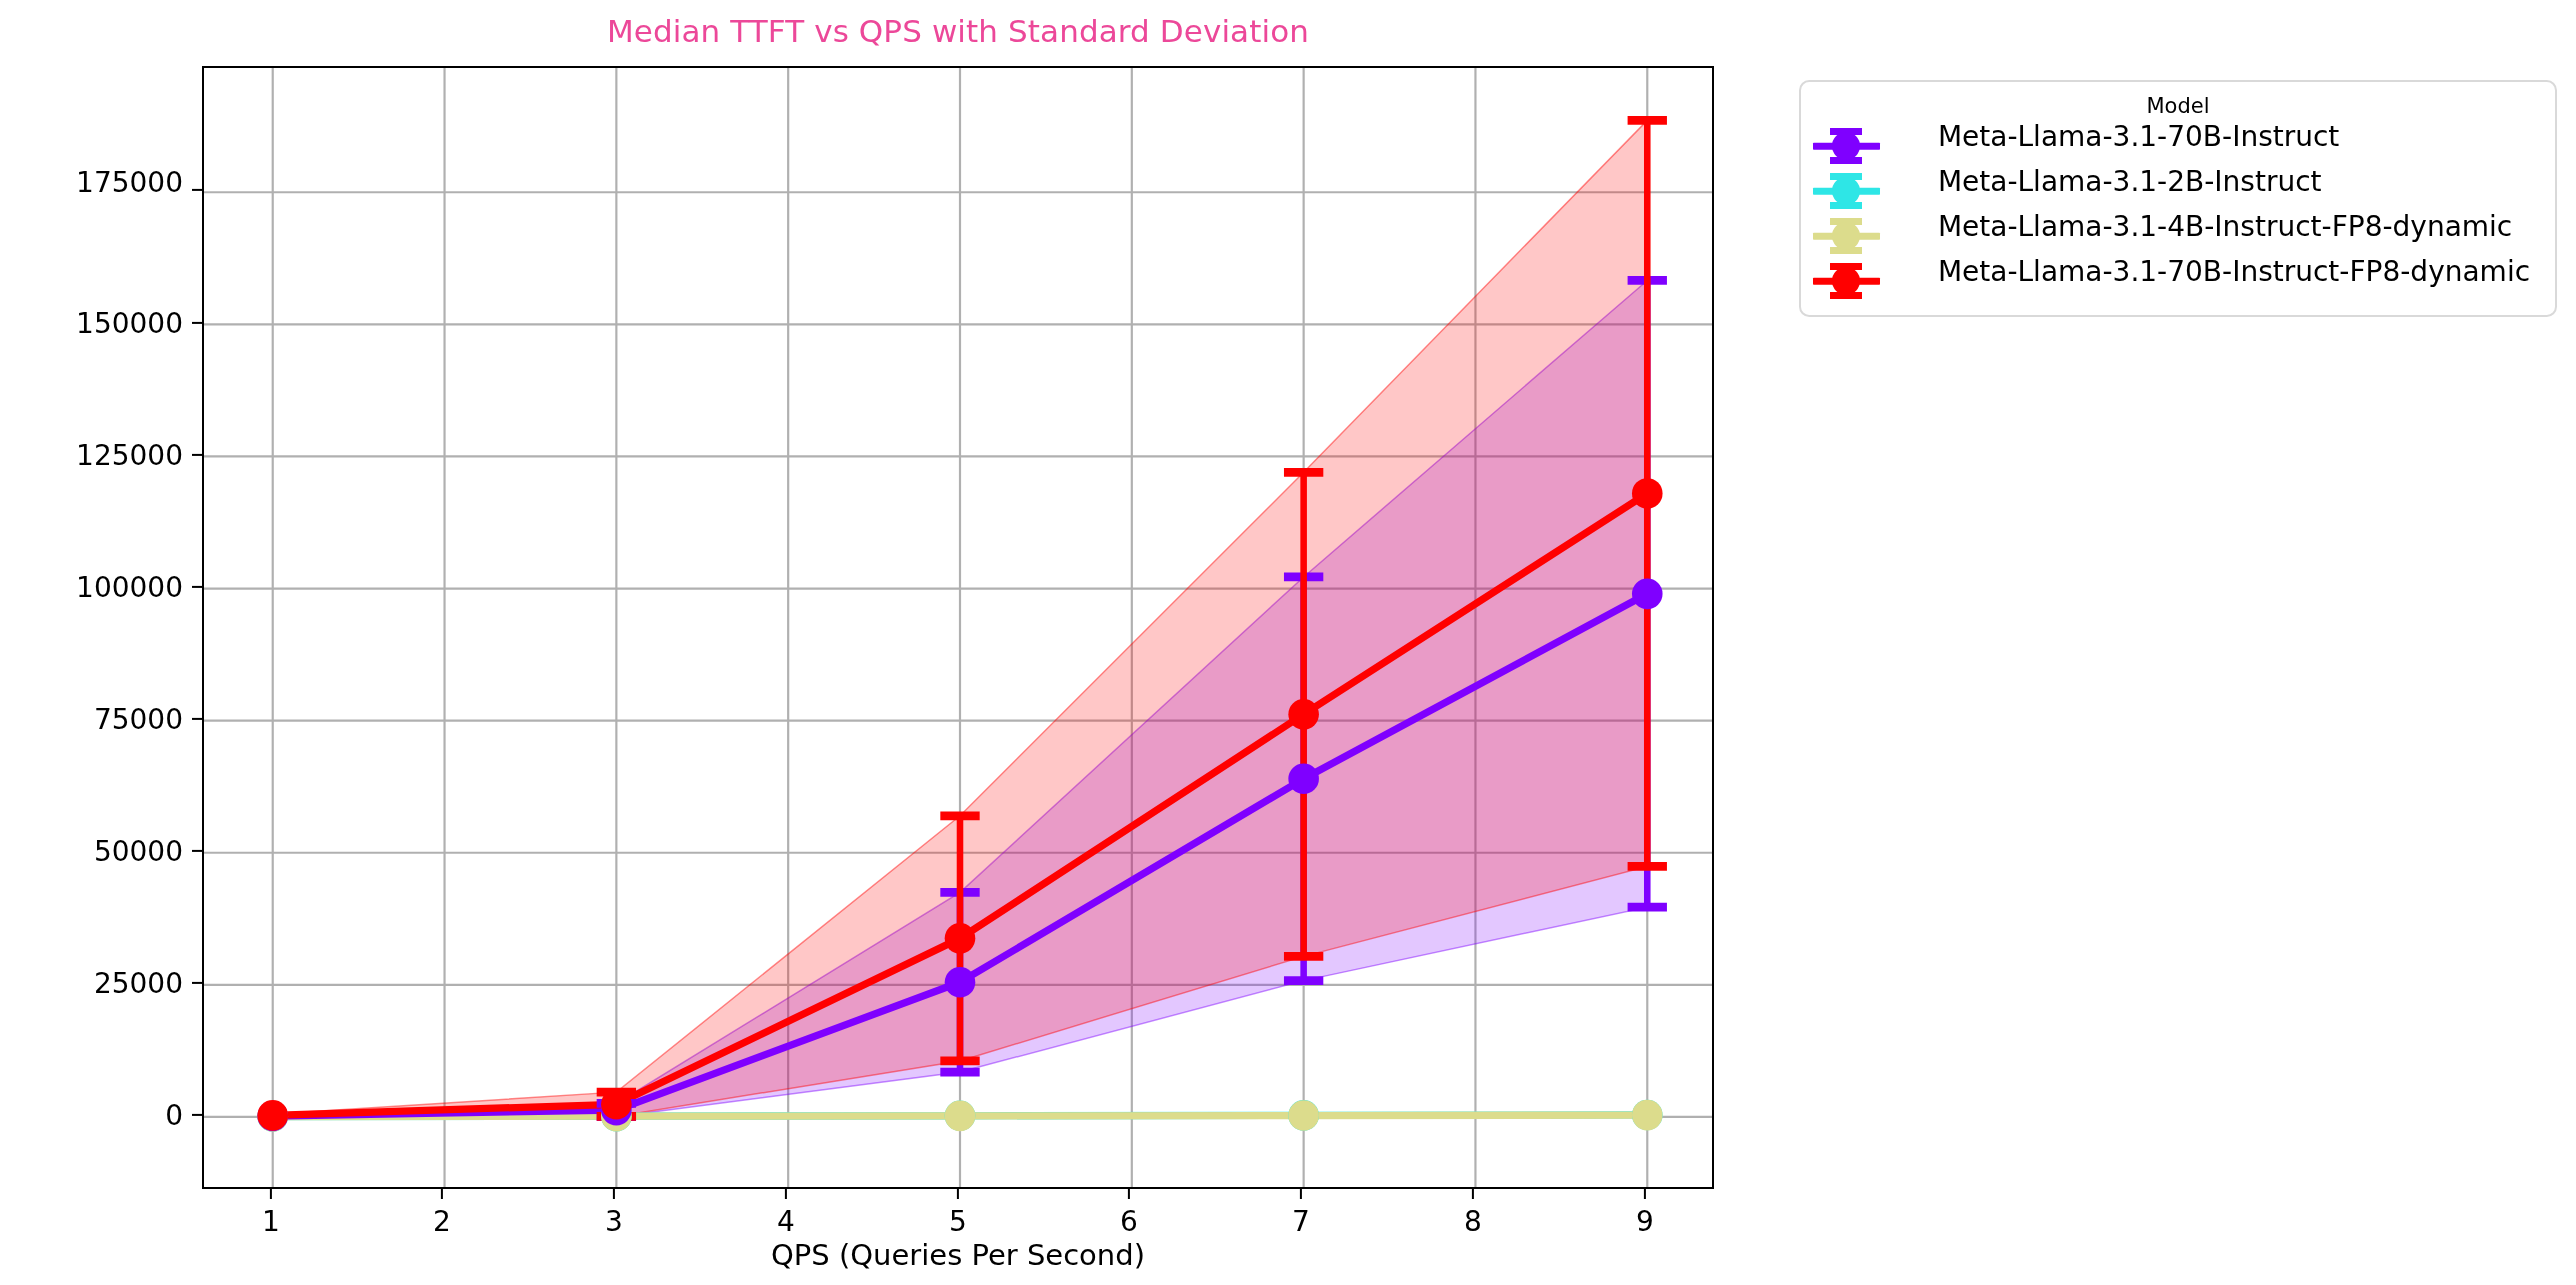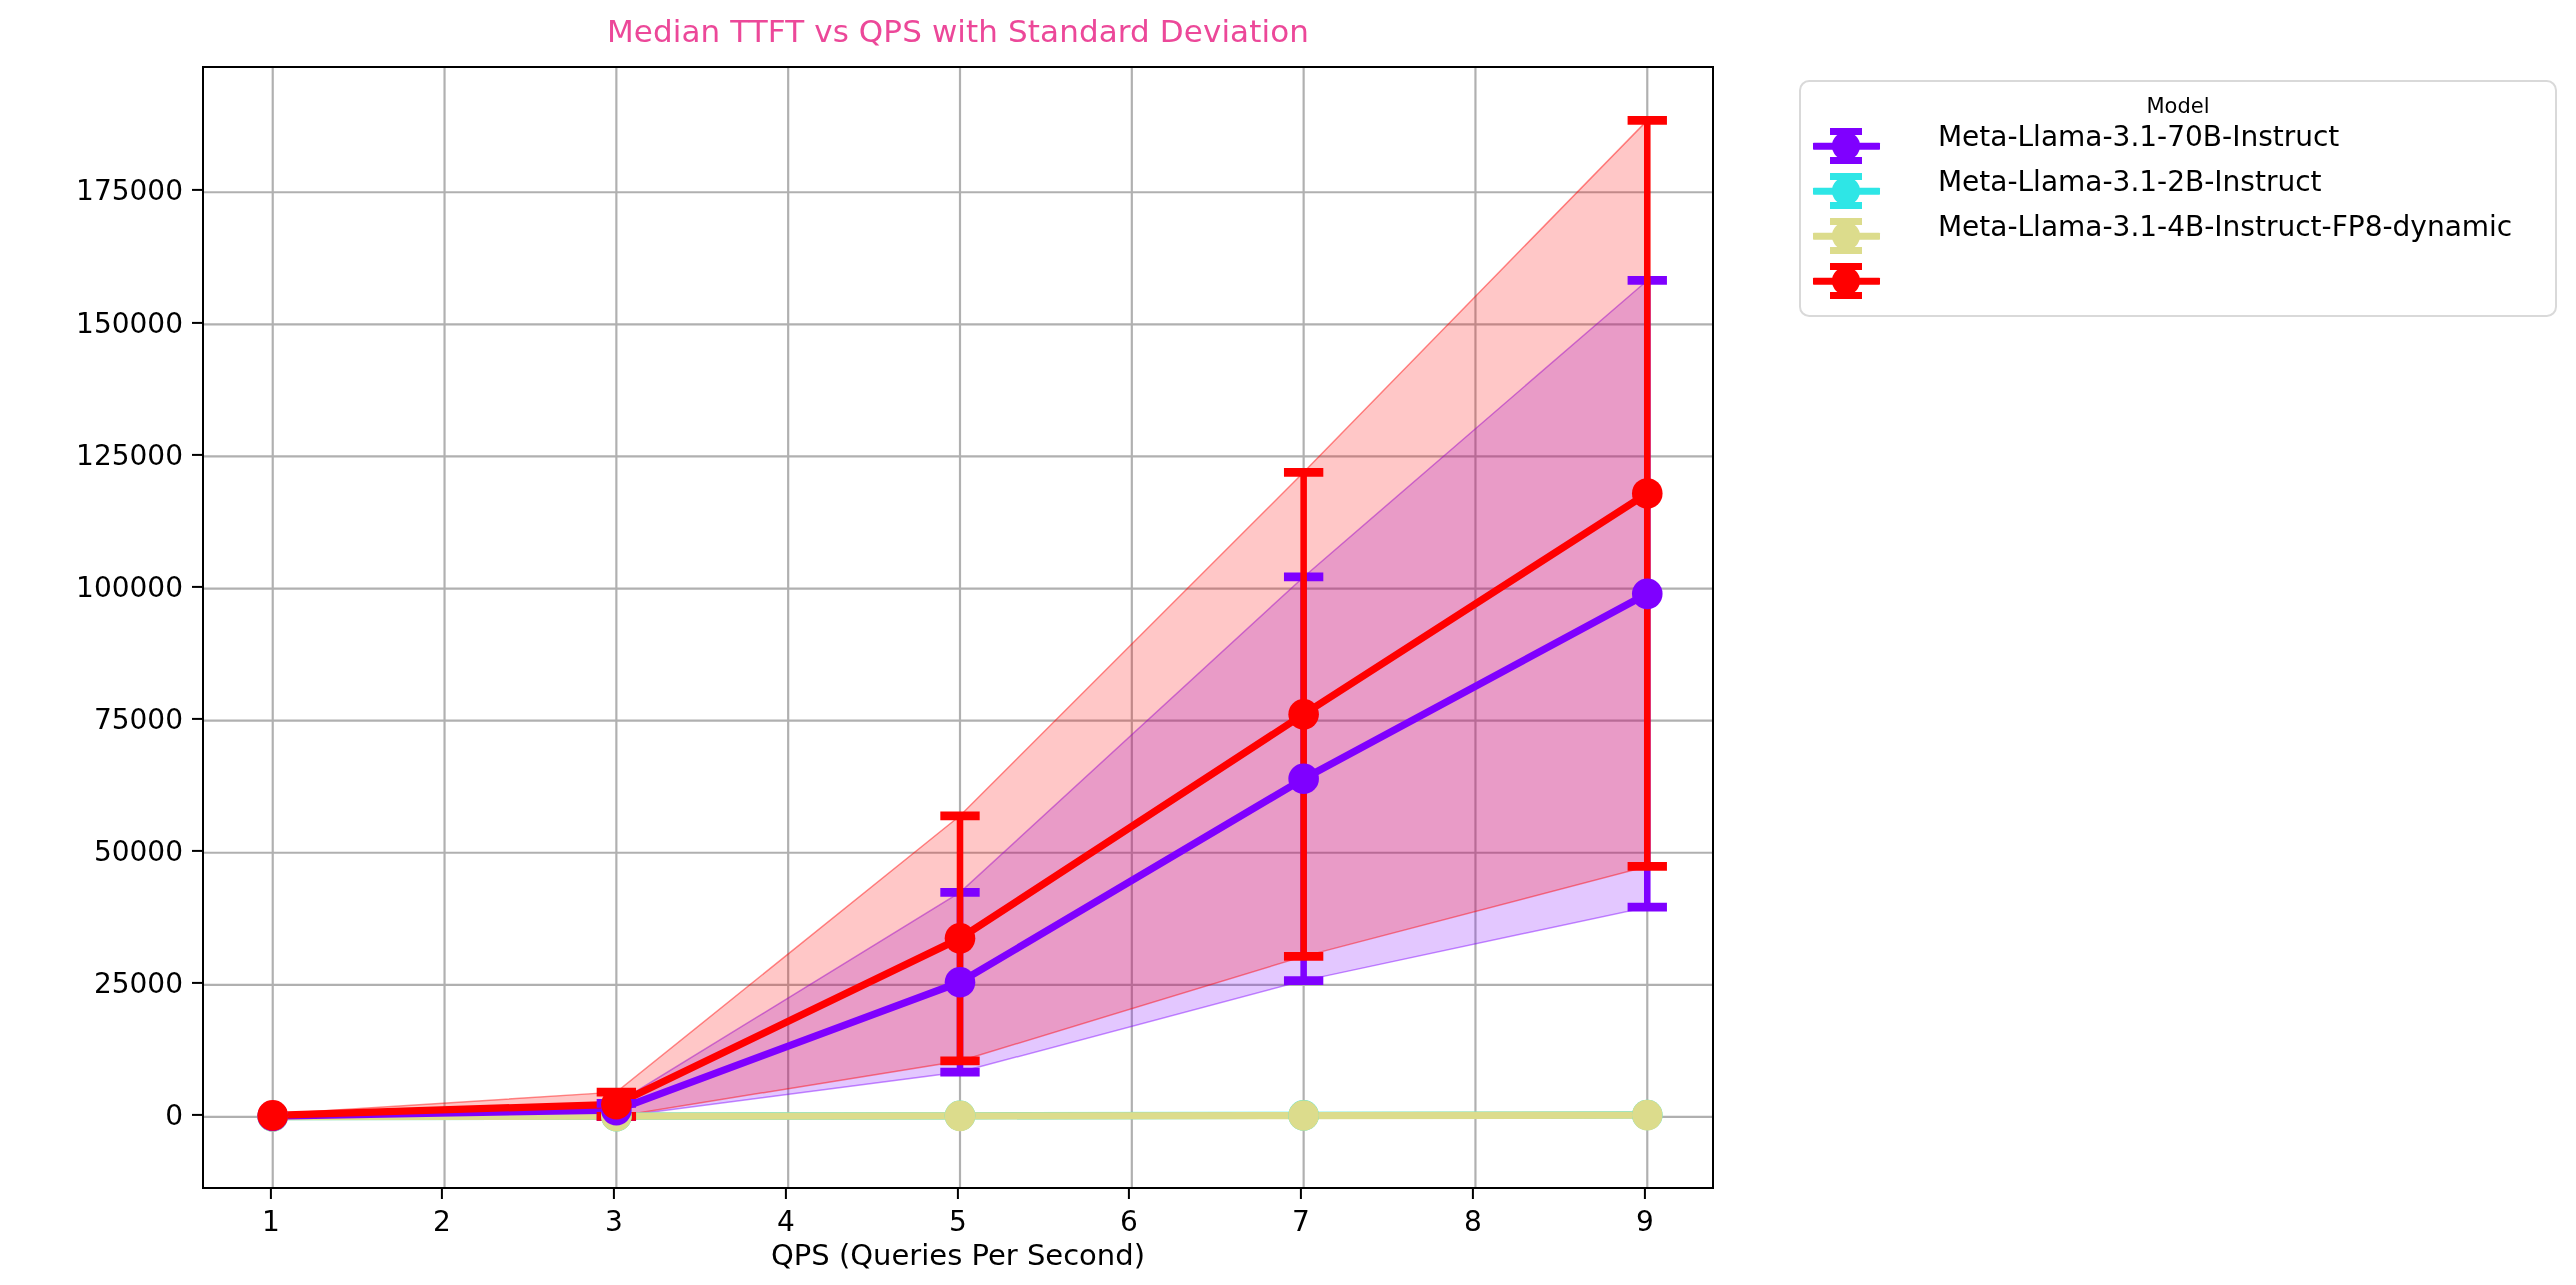--- a/index.html
+++ b/index.html
@@ -161,21 +161,21 @@
     </div>
 
     <div id="ytick-labels">
         <div class="ylabel-txt" style="right: 2393px; top: 1115px;">0</div>
         <div class="ylabel-txt" style="right: 2393px; top: 983px;">25000</div>
         <div class="ylabel-txt" style="right: 2393px; top: 851px;">50000</div>
         <div class="ylabel-txt" style="right: 2393px; top: 719px;">75000</div>
         <div class="ylabel-txt" style="right: 2393px; top: 587px;">100000</div>
         <div class="ylabel-txt" style="right: 2393px; top: 455px;">125000</div>
         <div class="ylabel-txt" style="right: 2393px; top: 323px;">150000</div>
-        <div class="ylabel-txt" style="right: 2393px; top: 190px;">175000</div>
+        <div class="ylabel-txt" style="right: 2393px; top: 182px;">175000</div>
       </div>
     <div id="xtick-labels">
         <div class="xlabel-txt" style="left: 271px; top: 1205px;">1</div>
         <div class="xlabel-txt" style="left: 442px; top: 1205px;">2</div>
         <div class="xlabel-txt" style="left: 614px; top: 1205px;">3</div>
         <div class="xlabel-txt" style="left: 786px; top: 1205px;">4</div>
         <div class="xlabel-txt" style="left: 958px; top: 1205px;">5</div>
         <div class="xlabel-txt" style="left: 1129px; top: 1205px;">6</div>
         <div class="xlabel-txt" style="left: 1301px; top: 1205px;">7</div>
         <div class="xlabel-txt" style="left: 1473px; top: 1205px;">8</div>
@@ -238,19 +238,20 @@
             <span class="legend-label">Meta-Llama-3.1-4B-Instruct-FP8-dynamic</span>
           </div>
           <div class="legend-row">
             <span class="legend-marker">
               <span class="hline" style="background: rgb(255, 0, 0);"></span>
               <span class="cap-top" style="background: rgb(255, 0, 0);"></span>
               <span class="cap-bot" style="background: rgb(255, 0, 0);"></span>
               <span class="vbar" style="background: rgb(255, 0, 0);"></span>
               <span class="dot" style="background: rgb(255, 0, 0);"></span>
             </span>
+            <span class="legend-label">Meta-Llama-3.1-70B-Instruct-FP8-dynamic</span>
           </div>
         </div>
     </div>
 
   </div>
 </div>
 
 
 </body></html>

